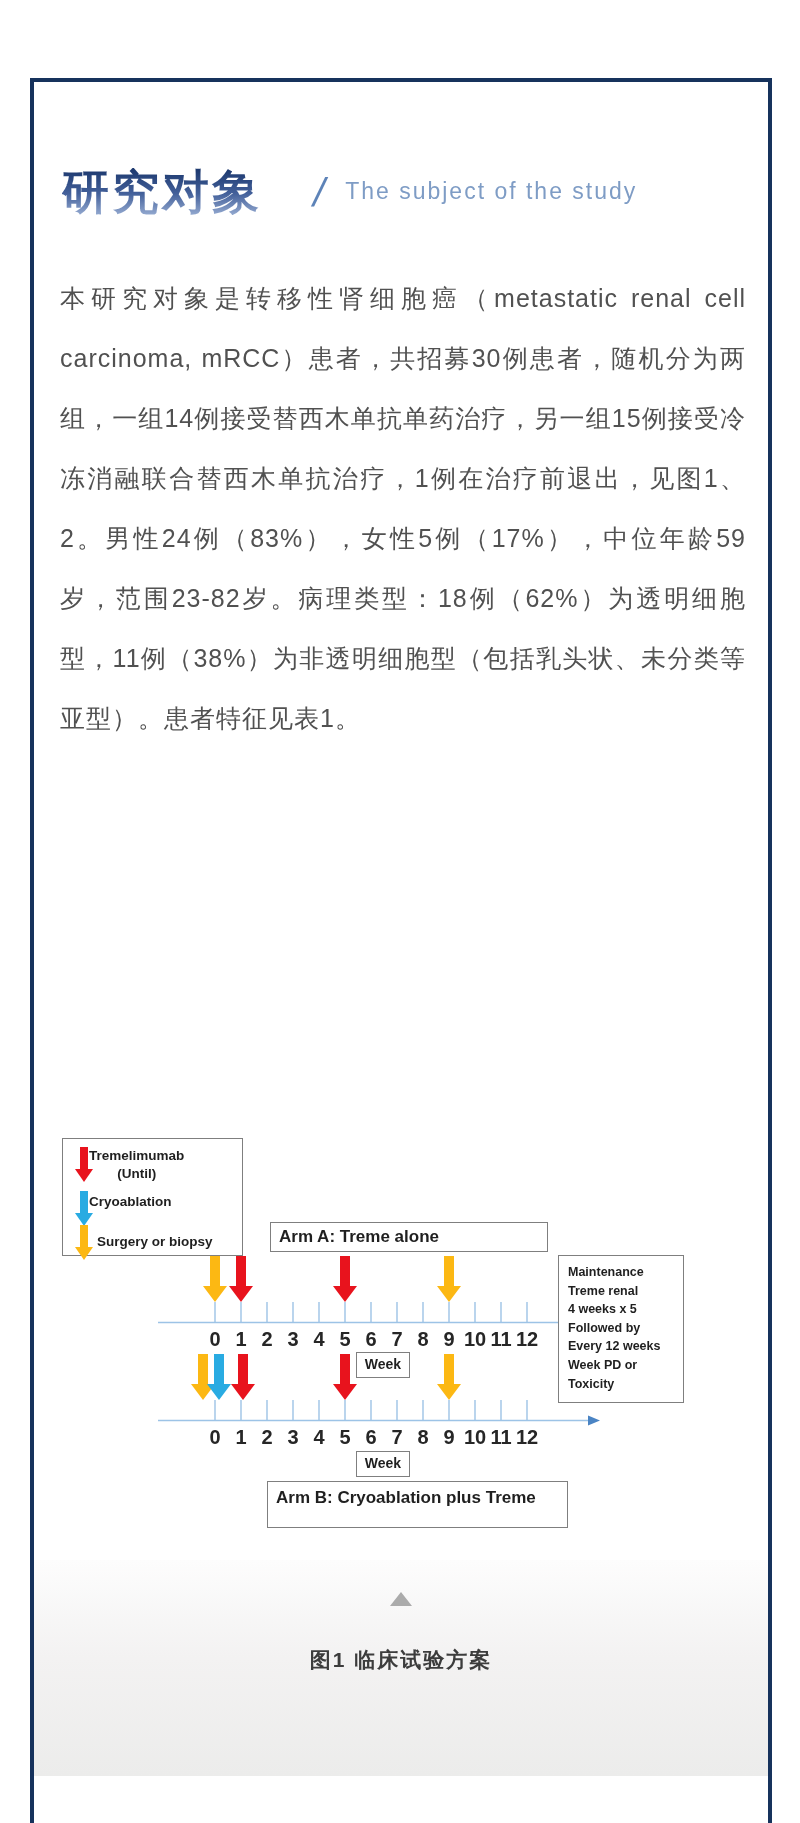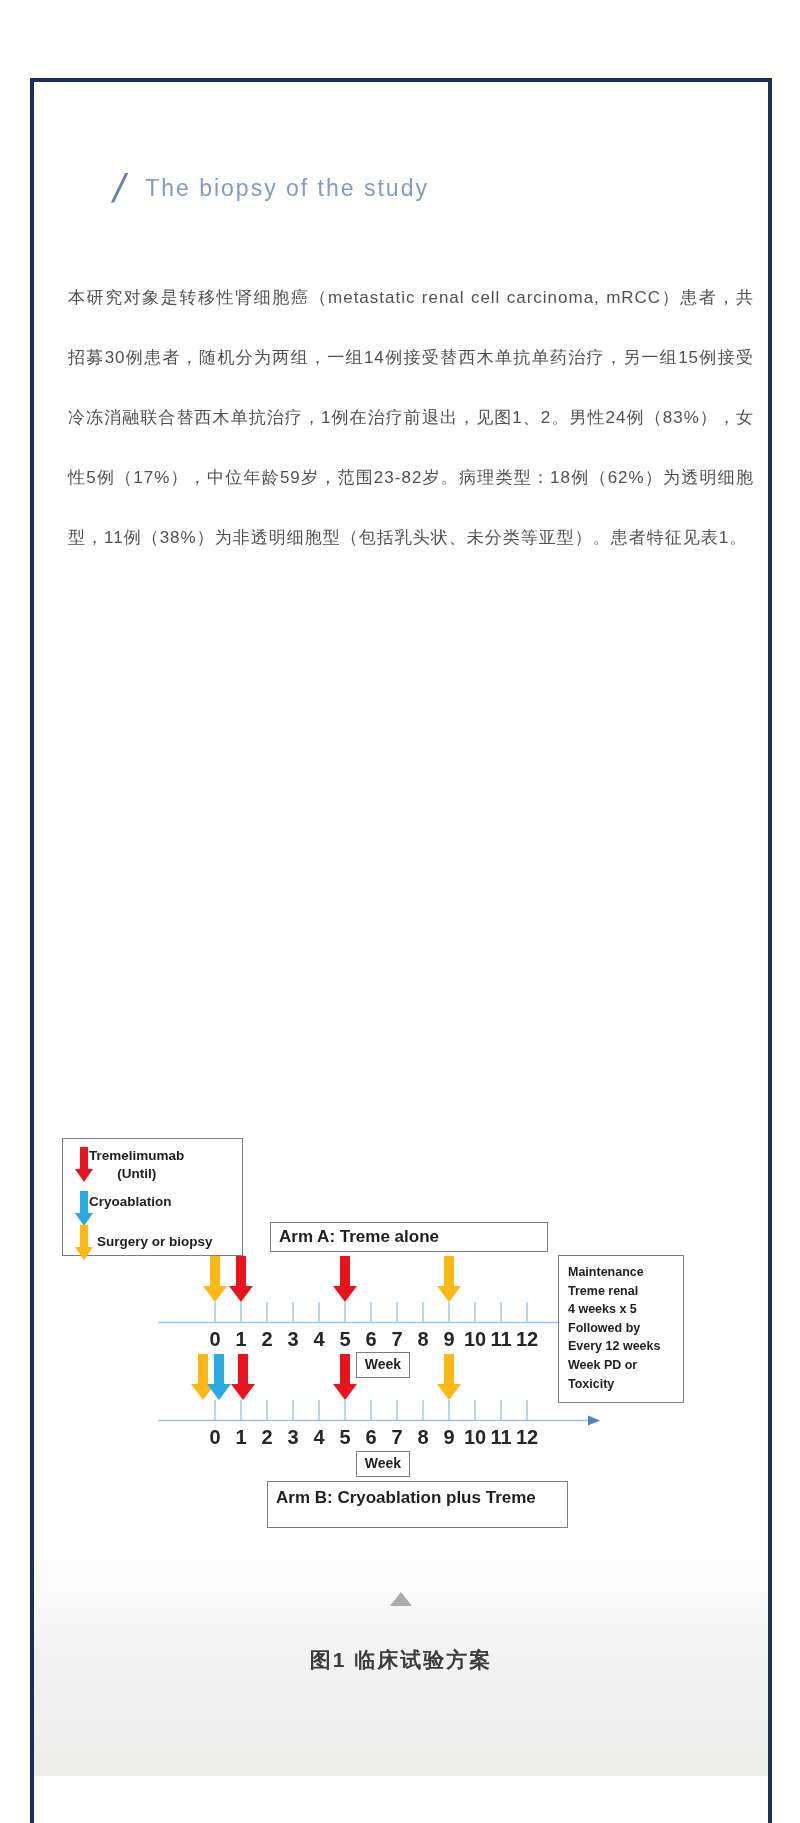--- a/index.html
+++ b/index.html
@@ -23,22 +23,22 @@
     background:linear-gradient(180deg,#1e3a70 5%,#44619b 55%,#93a9d0 100%);
     -webkit-background-clip:text;background-clip:text;color:transparent;
   }
   .title-slash{
     font-size:40px;font-weight:300;color:#5d83b8;margin:0 20px 0 52px;
     transform:skewX(-12deg);line-height:1;
   }
   .title-en{font-size:23px;color:#7e9cc5;letter-spacing:2px;white-space:nowrap;}
   
   .paragraph{
-    position:absolute;left:68px;top:268px;width:686px;
-    font-size:17px;line-height:60px;color:#515151;
+    position:absolute;left:60px;top:268px;width:686px;
+    font-size:25px;line-height:60px;color:#515151;
     text-align:justify;text-justify:inter-ideograph;letter-spacing:1px;
   }
   
   .fig{position:absolute;left:48px;top:1130px;width:710px;height:392px;}
   .box{position:absolute;background:#fff;border:1.5px solid #7f7f7f;box-sizing:border-box;color:#1f1f1f;}
   .legend-box{left:14px;top:8px;width:181px;height:118px;padding-left:33px;}
   .legend-row{position:absolute;display:flex;align-items:flex-start;}
   .legend-label{font-size:13.5px;font-weight:600;color:#1f1f1f;line-height:1.35;}
   .arm-box{height:30px;font-size:17px;font-weight:700;line-height:27px;padding-left:8px;}
   .arm-a{left:222px;top:92px;width:278px;}
@@ -68,22 +68,23 @@
     font-size:21px;font-weight:700;color:#3c3c3c;letter-spacing:2px;
   }
 </style>
 </head>
 <body>
 
 <div class="frame"></div>
 <div class="fade-band"></div>
 
 <div class="header">
+  <span class="title-cn">研究对象</span>
   <span class="title-slash">/</span>
-  <span class="title-en">The biopsy of the study</span>
+  <span class="title-en">The subject of the study</span>
 </div>
 
 <div class="paragraph">本研究对象是转移性肾细胞癌（metastatic renal cell carcinoma, mRCC）患者，共招募30例患者，随机分为两组，一组14例接受替西木单抗单药治疗，另一组15例接受冷冻消融联合替西木单抗治疗，1例在治疗前退出，见图1、2。男性24例（83%），女性5例（17%），中位年龄59岁，范围23-82岁。病理类型：18例（62%）为透明细胞型，11例（38%）为非透明细胞型（包括乳头状、未分类等亚型）。患者特征见表1。</div>
 
 <div class="fig">
 
   <div class="box legend-box">
     <div class="legend-row" style="left:12px;top:8px;">
       <span class="evarr sm c-red">
           <i class="shaft"></i>

